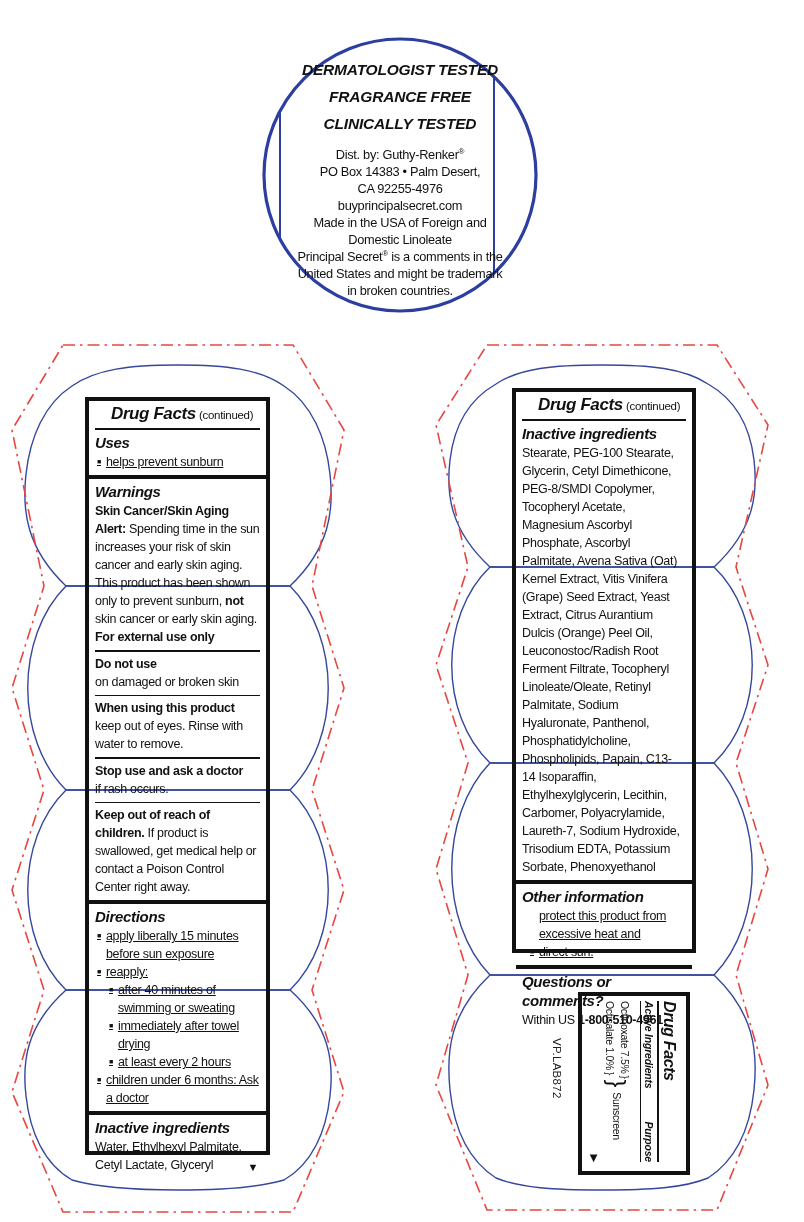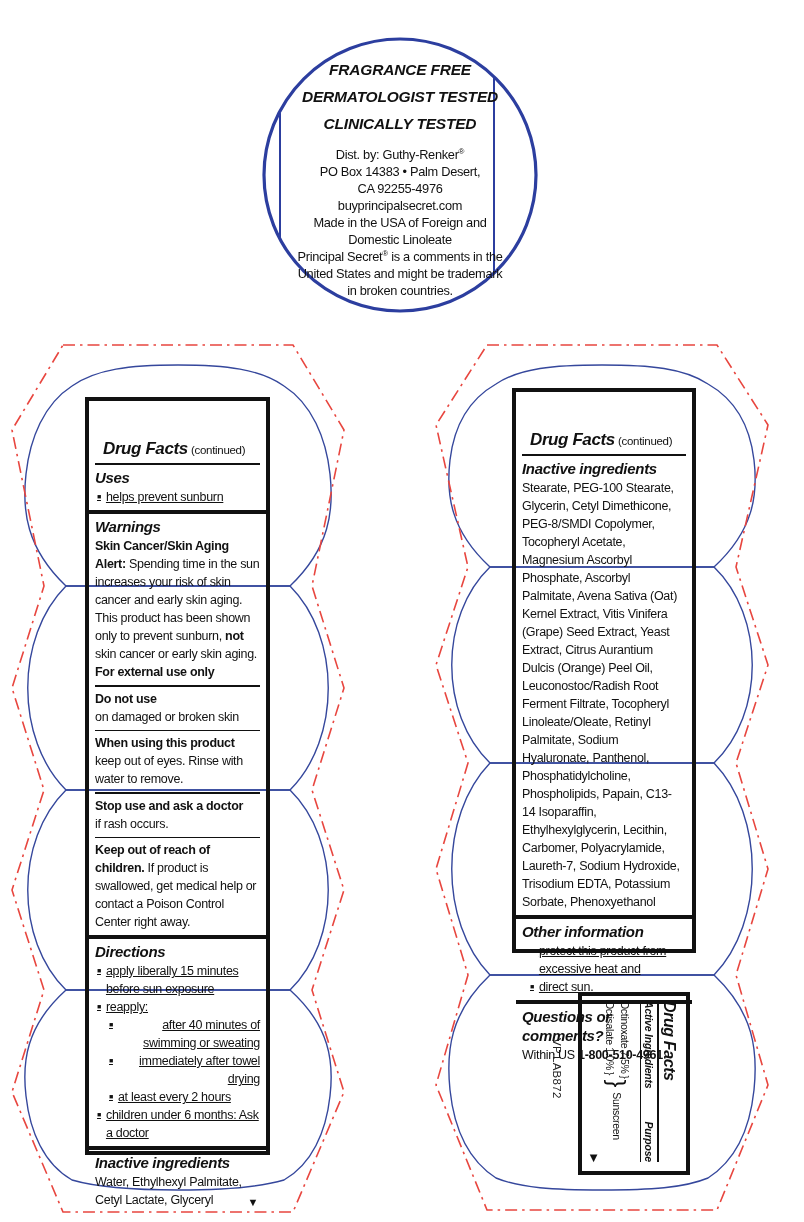--- a/index.html
+++ b/index.html
@@ -11,30 +11,30 @@
   .circle-text{position:absolute;left:284px;top:56px;width:232px;text-align:center;z-index:2;}
   .claim{font-size:15.5px;font-weight:bold;font-style:italic;line-height:27px;letter-spacing:-0.2px;}
   .address{margin-top:9px;font-size:12.8px;line-height:17px;letter-spacing:-0.3px;}
   sup.reg{font-size:8px;vertical-align:super;line-height:0;}
 
   
   .df-box{position:absolute;border:4px solid #111;box-sizing:border-box;background:transparent;z-index:1;}
   #left-box{left:85px;top:397px;width:185px;height:758px;font-size:12.5px;line-height:18px;letter-spacing:-0.3px;}
   #right-box{left:512px;top:388px;width:184px;height:565px;font-size:12.5px;line-height:18px;letter-spacing:-0.3px;}
   .sec{padding:3px 6px 4px 6px;position:relative;}
-  .df-head{padding:4px 6px 2px 14px;margin-top:35px;}
+  .df-head{padding:4px 6px 2px 22px;}
   .df-title{font-size:17px;font-weight:bold;font-style:italic;letter-spacing:-0.4px;}
   .cont{font-size:11.5px;}
   .hdr-rule{height:2px;background:#111;margin:2px 6px 0 6px;}
   .thick-sep{height:4px;background:#111;}
   .thin-sep{height:1.5px;background:#111;margin:0 6px;}
   .h2{font-size:15px;font-weight:bold;font-style:italic;letter-spacing:-0.3px;line-height:19px;margin-bottom:1px;}
   b{letter-spacing:-0.3px;}
   .bullet-row{display:flex;align-items:flex-start;padding-left:2px;text-decoration:underline;}
-  .bullet-row.sub{padding-left:14px;text-align:right;}
+  .bullet-row.sub{padding-left:14px;}
   .bul{font-size:7px;line-height:18px;margin-right:5px;flex:0 0 auto;}
   .tri{font-size:11px;color:#111;}
   .tri.abs{position:absolute;right:8px;bottom:2px;}
 
   
   #active-box{left:578px;top:992px;width:112px;height:183px;}
   #active-box .rot{position:absolute;left:0;top:0;width:171px;height:100px;
       transform:rotate(90deg) translateY(-100px);transform-origin:top left;
       padding:3px 5px;box-sizing:border-box;}
   .af-title{font-size:16px;font-weight:bold;font-style:italic;letter-spacing:-0.4px;line-height:19px;}
@@ -85,22 +85,22 @@
       <path d="M 490 567 C 450 530, 446 494, 450 460 C 454 426, 468 400, 496 384 C 520 368, 554 365, 602 365 C 650 365, 684 368, 708 384 C 736 400, 750 426, 754 460 C 758 494, 754 530, 714 567 L 490 567 Z"></path>
       <path d="M 490 567 C 439 616, 439 714, 490 763 L 714 763 C 765 714, 765 616, 714 567 L 490 567 Z"></path>
       <path d="M 490 763 C 439 816, 439 922, 490 975 L 714 975 C 765 922, 765 816, 714 763 L 490 763 Z"></path>
       <path d="M 490 975 C 450 1013, 446 1051, 450 1090 C 454 1128, 468 1160, 496 1178 C 520 1188, 554 1190, 602 1190 C 650 1190, 684 1188, 708 1178 C 736 1160, 750 1128, 754 1090 C 758 1051, 754 1013, 714 975 L 490 975 Z"></path>
     </g>
 
     <path d="M 487 345 L 717 345 L 768 425 L 736 567 L 768 665 L 736 763 L 768 869 L 736 975 L 768 1085 L 717 1210 L 487 1210 L 436 1085 L 468 975 L 436 869 L 468 763 L 436 665 L 468 567 L 436 425 Z" fill="none" stroke="#e8463f" stroke-width="1.6" stroke-dasharray="12 5 2.5 5"></path>
   </svg>
 
   <div class="circle-text">
+    <div class="claim">DERMATOLOGIST TESTED</div>
     <div class="claim">FRAGRANCE FREE</div>
-    <div class="claim">DERMATOLOGIST TESTED</div>
     <div class="claim">CLINICALLY TESTED</div>
     <div class="address">
       <div><span>Dist. by: Guthy-Renker</span><sup class="reg">®</sup></div>
       <div>PO Box 14383 • Palm Desert,</div>
       <div>CA 92255-4976</div>
       <div>buyprincipalsecret.com</div>
       <div>Made in the USA of Foreign and</div>
       <div>Domestic Linoleate</div>
       <div><span>Principal Secret</span><sup class="reg">®</sup><span> is a comments in the</span></div>
       <div>United States and might be trademark</div>

